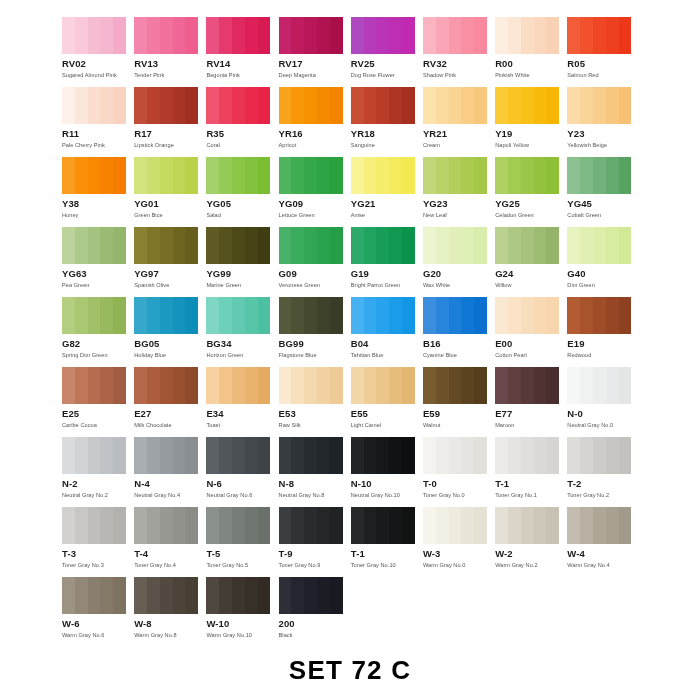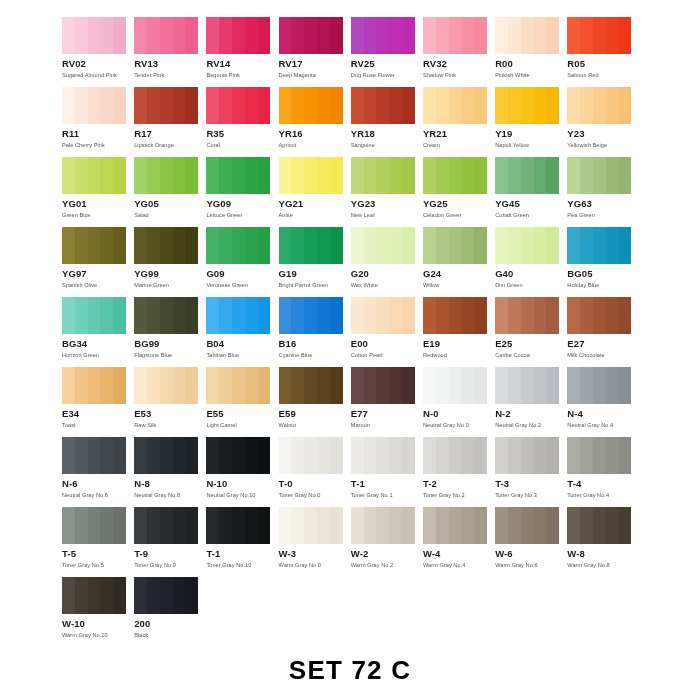--- a/index.html
+++ b/index.html
@@ -253,20 +253,31 @@
           <div class="band" style="background: rgb(251, 220, 169);"></div>
           <div class="band" style="background: rgb(250, 213, 154);"></div>
           <div class="band" style="background: rgb(249, 205, 139);"></div>
           <div class="band" style="background: rgb(248, 198, 127);"></div>
           <div class="band" style="background: rgb(247, 192, 117);"></div>
         </div>
         <div class="code">Y23</div>
         <div class="cname">Yellowish Beige</div>
       </div>
       <div class="cell">
+        <div class="swatch" style="background: rgb(249, 139, 0);">
+          <div class="band" style="background: rgb(250, 156, 29);"></div>
+          <div class="band" style="background: rgb(249, 144, 8);"></div>
+          <div class="band" style="background: rgb(248, 137, 0);"></div>
+          <div class="band" style="background: rgb(247, 130, 0);"></div>
+          <div class="band" style="background: rgb(246, 124, 0);"></div>
+        </div>
+        <div class="code">Y38</div>
+        <div class="cname">Honey</div>
+      </div>
+      <div class="cell">
         <div class="swatch" style="background: rgb(198, 220, 98);">
           <div class="band" style="background: rgb(211, 228, 127);"></div>
           <div class="band" style="background: rgb(203, 223, 110);"></div>
           <div class="band" style="background: rgb(197, 219, 95);"></div>
           <div class="band" style="background: rgb(190, 214, 83);"></div>
           <div class="band" style="background: rgb(184, 210, 74);"></div>
         </div>
         <div class="code">YG01</div>
         <div class="cname">Green Bice</div>
       </div>
@@ -418,20 +429,31 @@
           <div class="band" style="background: rgb(231, 244, 192);"></div>
           <div class="band" style="background: rgb(225, 241, 179);"></div>
           <div class="band" style="background: rgb(220, 238, 169);"></div>
           <div class="band" style="background: rgb(215, 236, 160);"></div>
           <div class="band" style="background: rgb(210, 233, 152);"></div>
         </div>
         <div class="code">G40</div>
         <div class="cname">Dim Green</div>
       </div>
       <div class="cell">
+        <div class="swatch" style="background: rgb(164, 194, 104);">
+          <div class="band" style="background: rgb(181, 207, 129);"></div>
+          <div class="band" style="background: rgb(170, 200, 115);"></div>
+          <div class="band" style="background: rgb(161, 192, 103);"></div>
+          <div class="band" style="background: rgb(152, 185, 93);"></div>
+          <div class="band" style="background: rgb(144, 179, 84);"></div>
+        </div>
+        <div class="code">G82</div>
+        <div class="cname">Spring Dim Green</div>
+      </div>
+      <div class="cell">
         <div class="swatch" style="background: rgb(31, 156, 196);">
           <div class="band" style="background: rgb(53, 168, 203);"></div>
           <div class="band" style="background: rgb(38, 160, 198);"></div>
           <div class="band" style="background: rgb(28, 153, 193);"></div>
           <div class="band" style="background: rgb(19, 147, 189);"></div>
           <div class="band" style="background: rgb(12, 142, 185);"></div>
         </div>
         <div class="code">BG05</div>
         <div class="cname">Holiday Blue</div>
       </div>

